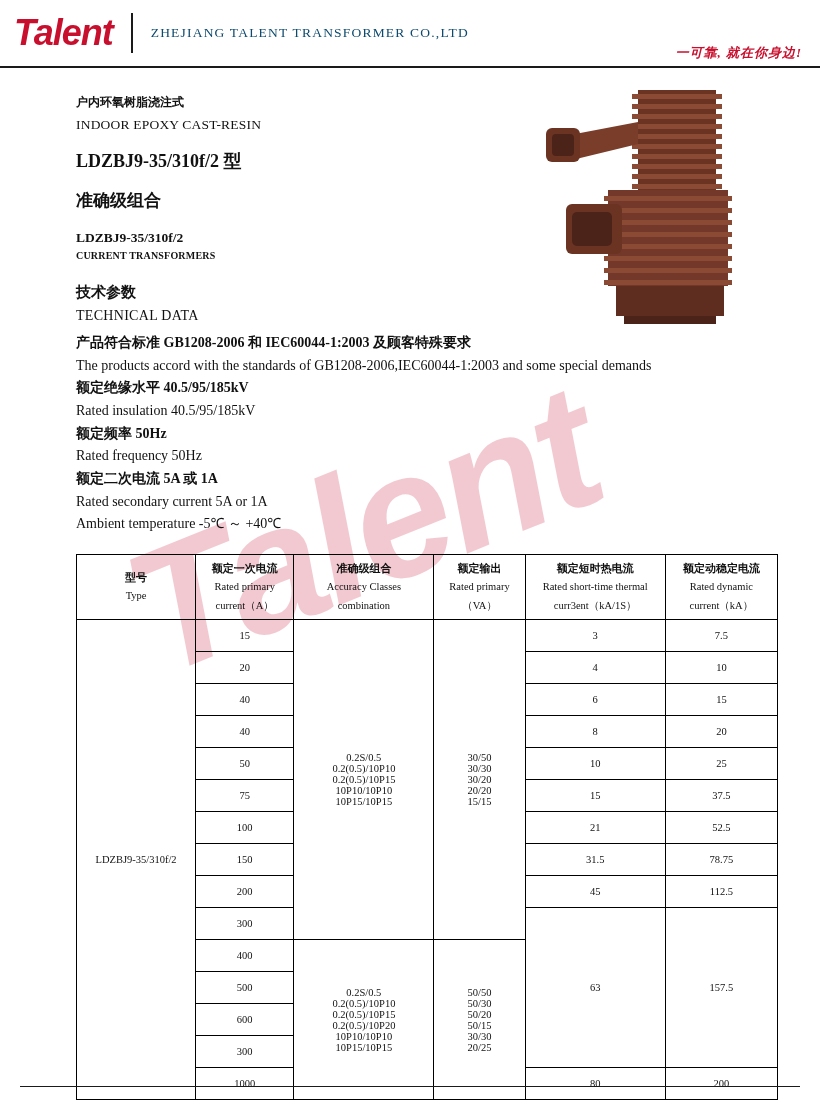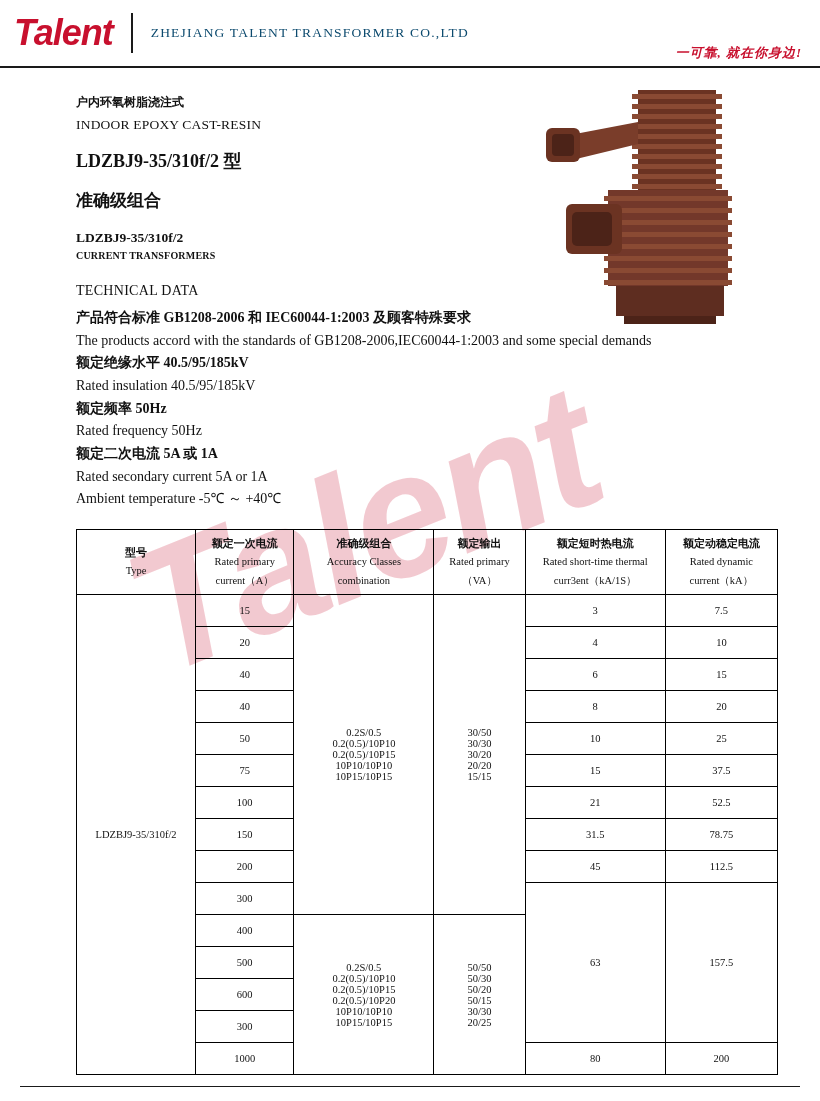--- a/index.html
+++ b/index.html
@@ -249,20 +249,21 @@
 </svg>
 
 <div class="content">
   <div class="title-cn-small">户内环氧树脂浇注式</div>
   <div class="title-en-small">INDOOR EPOXY CAST-RESIN</div>
   <div class="model-line">LDZBJ9-35/310f/2 型</div>
   <div class="product-cn">准确级组合</div>
   <div class="model-sub">LDZBJ9-35/310f/2</div>
   <div class="product-en">CURRENT TRANSFORMERS</div>
 
+  <div class="tech-cn">技术参数</div>
   <div class="tech-en">TECHNICAL DATA</div>
 
   <div>
     <div class="spec-line cn">产品符合标准 GB1208-2006 和 IEC60044-1:2003 及顾客特殊要求</div>
     <div class="spec-line">The products accord with the standards of GB1208-2006,IEC60044-1:2003 and some special demands</div>
     <div class="spec-line cn">额定绝缘水平 40.5/95/185kV</div>
     <div class="spec-line">Rated insulation   40.5/95/185kV</div>
     <div class="spec-line cn">额定频率 50Hz</div>
     <div class="spec-line">Rated frequency   50Hz</div>
     <div class="spec-line cn">额定二次电流 5A 或 1A</div>

